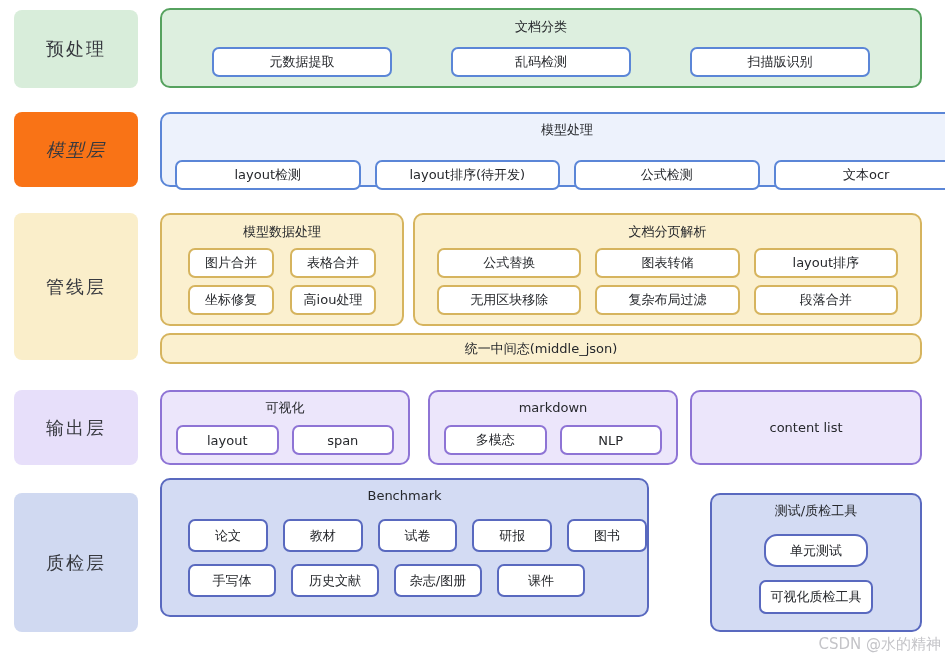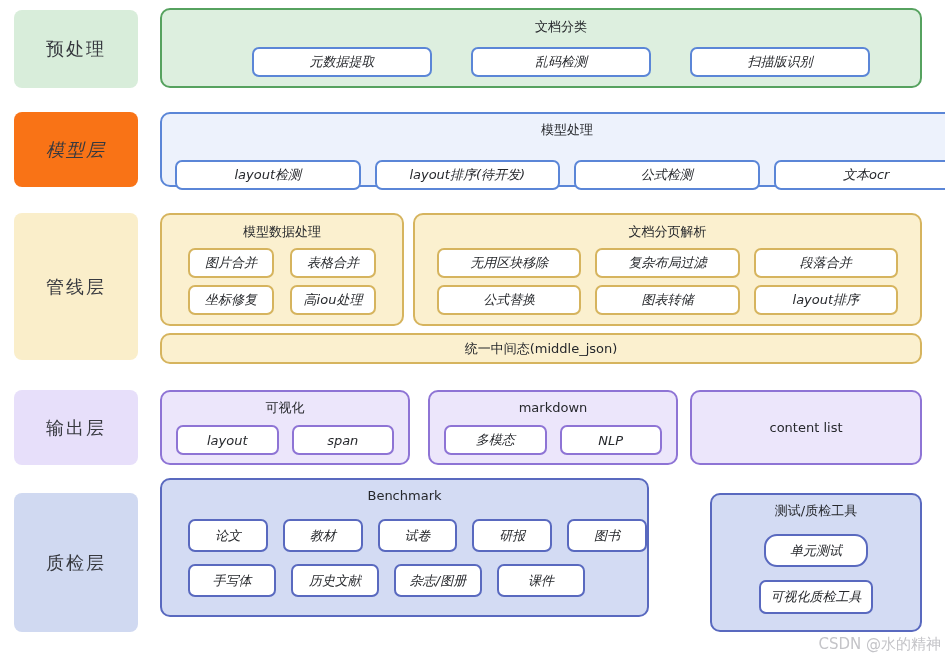--- a/index.html
+++ b/index.html
@@ -25,31 +25,31 @@
   .c-yellow { background:#fbf0cf; border:2px solid #d6b45e; }
   .c-purple { background:#ece6fb; border:2px solid #8e74d5; }
   .c-peri   { background:#d3dbf3; border:2px solid #5969bf; }
 
   .c-title { text-align:center; font-size:13px; color:#26282c; padding-top:9px; line-height:16px; }
 
   
   .box {
     background:#ffffff; border-radius:7px; box-sizing:border-box;
     display:flex; align-items:center; justify-content:center;
-    font-size:13px; color:#26282c; height:30px; white-space:nowrap;font-style:italic;
+    font-size:13px; color:#26282c; height:30px; white-space:nowrap;
   }
   .b-blue   { border:2px solid #5b86d7; }
   .b-yellow { border:2px solid #d6b45e; }
   .b-purple { border:2px solid #8e74d5; }
   .b-peri   { border:2px solid #5969bf; }
 
   .row { display:flex; }
 
   
-  #sec-pre { left:160px; top:8px; width:762px; height:80px;padding-left:40px; }
+  #sec-pre { left:160px; top:8px; width:762px; height:80px; }
   #sec-pre .row { justify-content:space-between; padding:0 50px; margin-top:12px; }
   #sec-pre .box { width:180px; }
 
   #sec-model { left:160px; top:112px; width:814px; height:75px; }
   #sec-model .c-title { padding-top:8px; }
   #sec-model .row { padding:12px 13px; gap:14px; margin-top:10px; }
   #sec-model .box { flex:1; }
 
   #sec-pipe-left { left:160px; top:213px; width:244px; height:113px; }
   #sec-pipe-left .row { padding:0 26px; gap:16px; margin-top:8px; }
@@ -134,28 +134,28 @@
     </div>
     <div class="row">
       <div class="box b-yellow">坐标修复</div>
       <div class="box b-yellow">高iou处理</div>
     </div>
   </div>
 
   <div class="container c-yellow" id="sec-pipe-right">
     <div class="c-title">文档分页解析</div>
     <div class="row">
+      <div class="box b-yellow">公式替换</div>
+      <div class="box b-yellow">图表转储</div>
+      <div class="box b-yellow">layout排序</div>
+    </div>
+    <div class="row">
       <div class="box b-yellow">无用区块移除</div>
       <div class="box b-yellow">复杂布局过滤</div>
       <div class="box b-yellow">段落合并</div>
-    </div>
-    <div class="row">
-      <div class="box b-yellow">公式替换</div>
-      <div class="box b-yellow">图表转储</div>
-      <div class="box b-yellow">layout排序</div>
     </div>
   </div>
 
   <div class="container c-yellow" id="sec-middle">统一中间态(middle_json)</div>
 
   <div class="container c-purple" id="sec-visual">
     <div class="c-title">可视化</div>
     <div class="row">
       <div class="box b-purple">layout</div>
       <div class="box b-purple">span</div>

